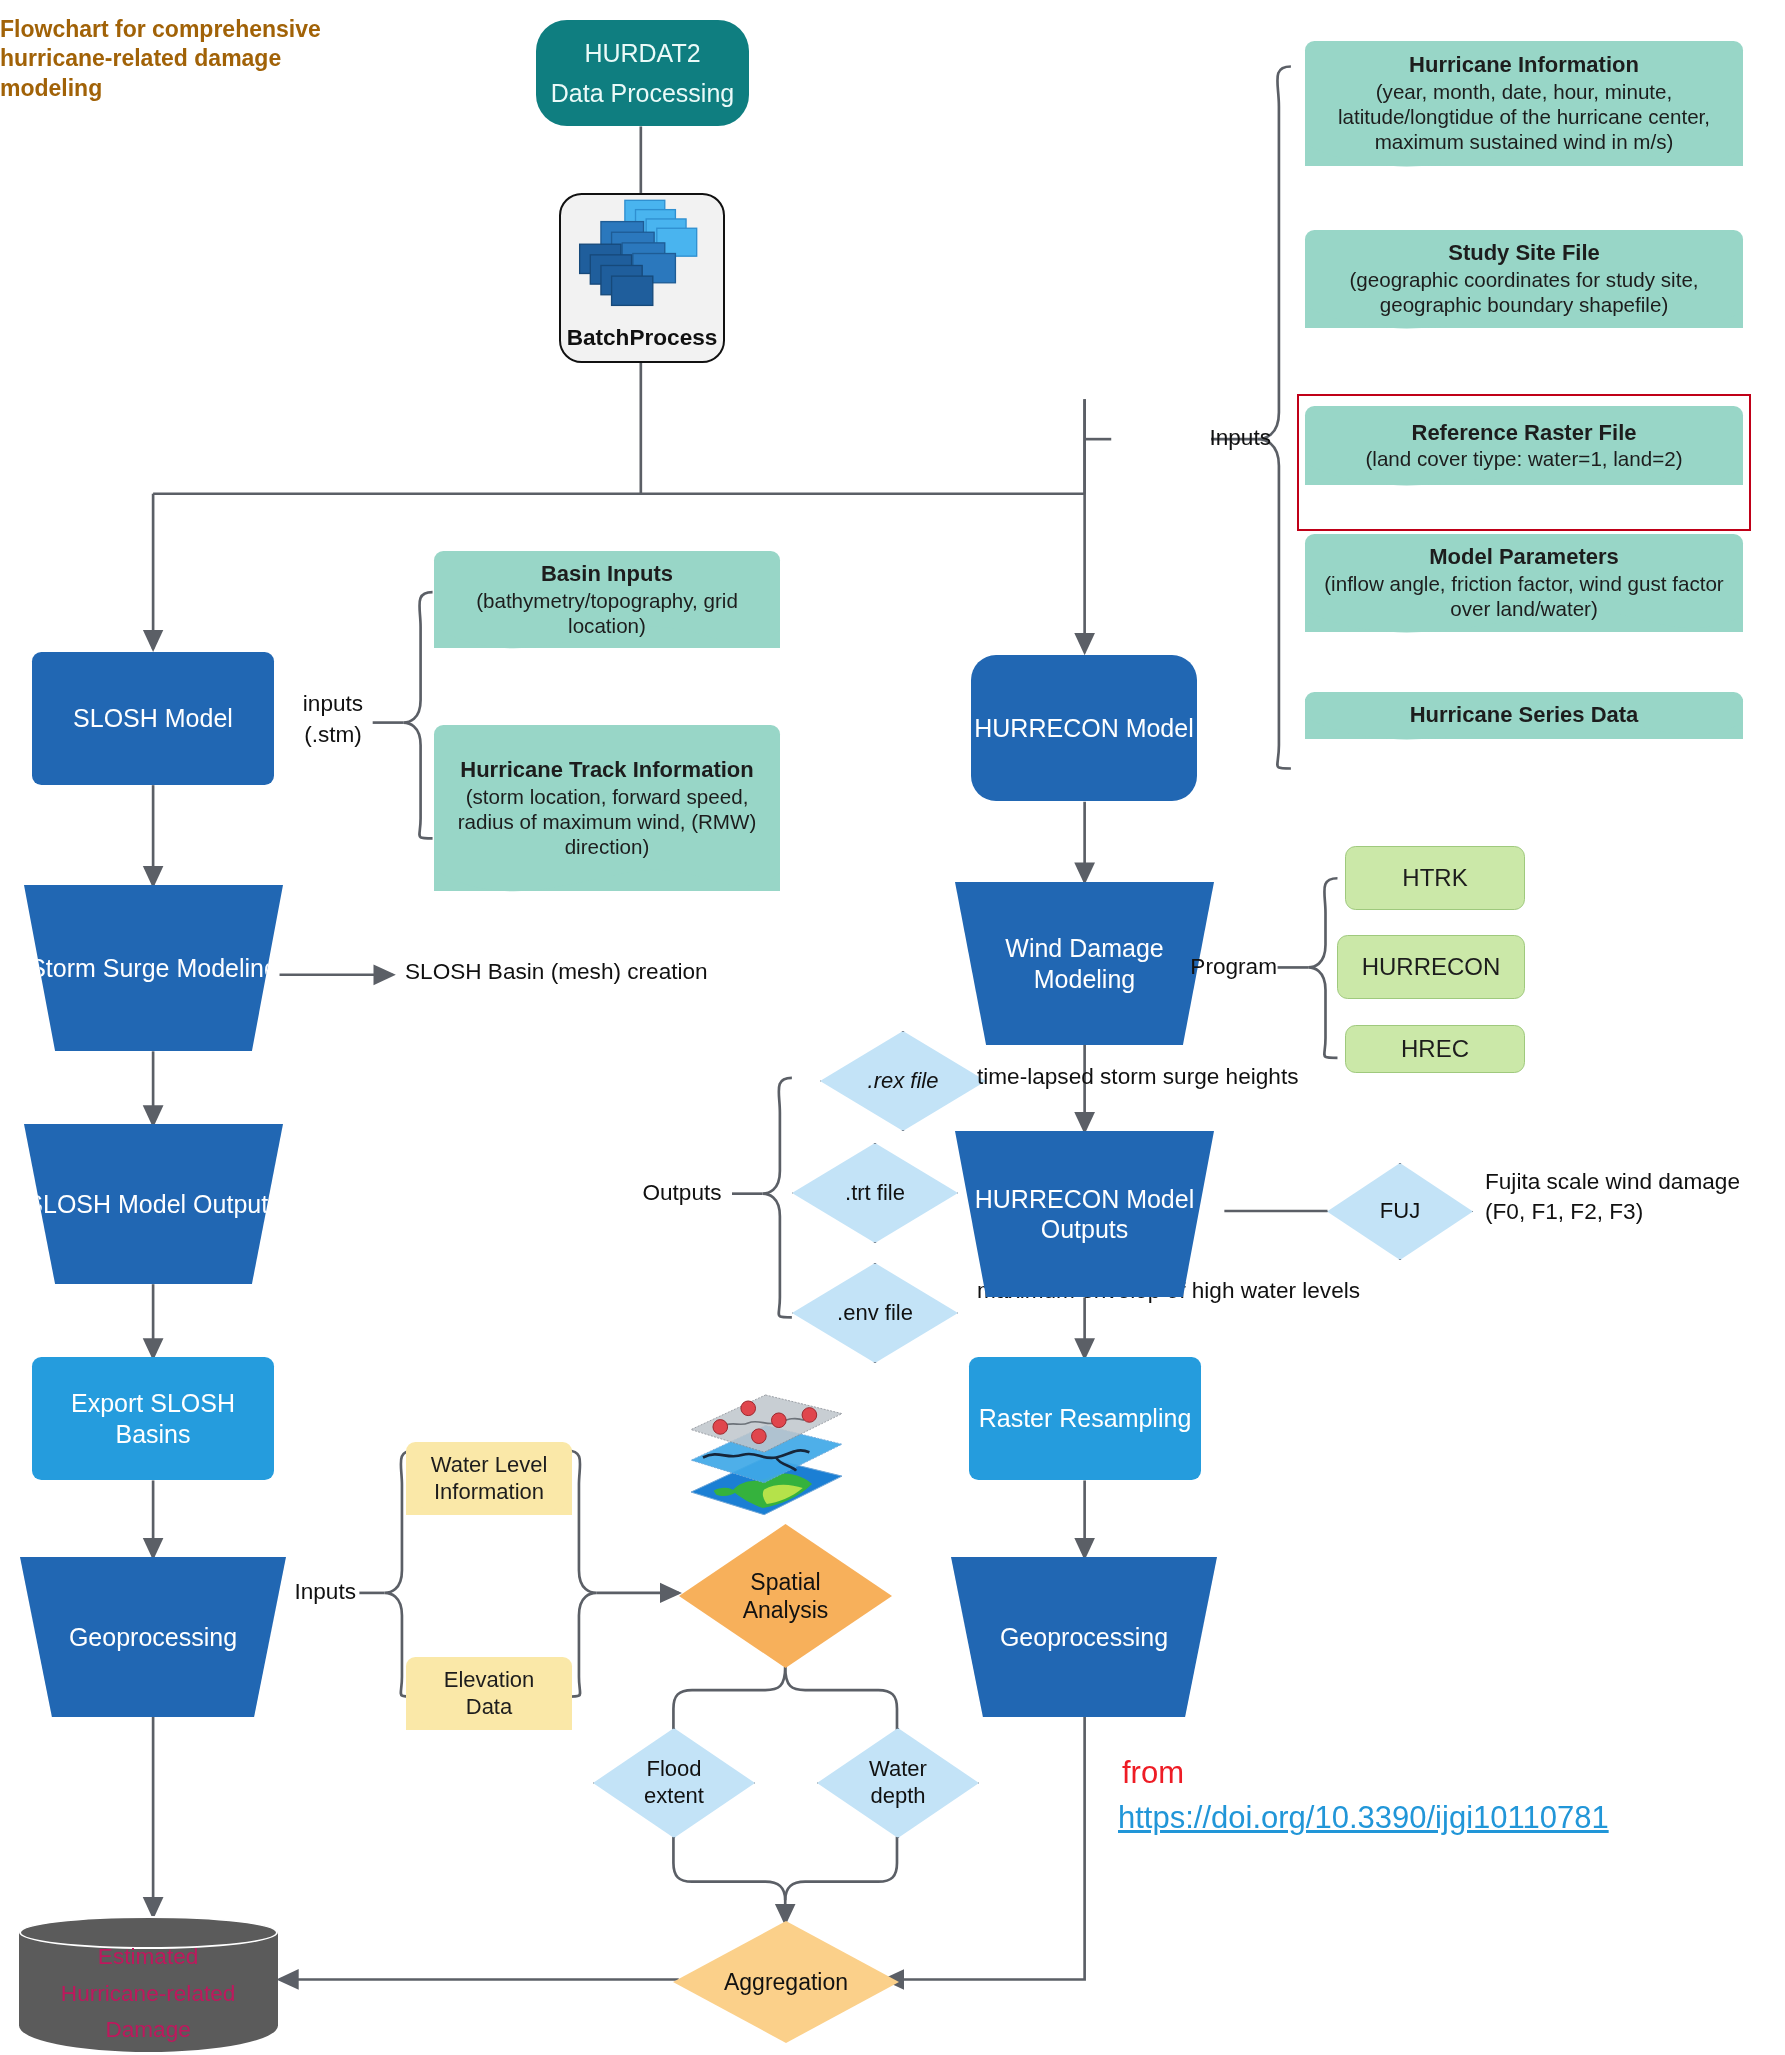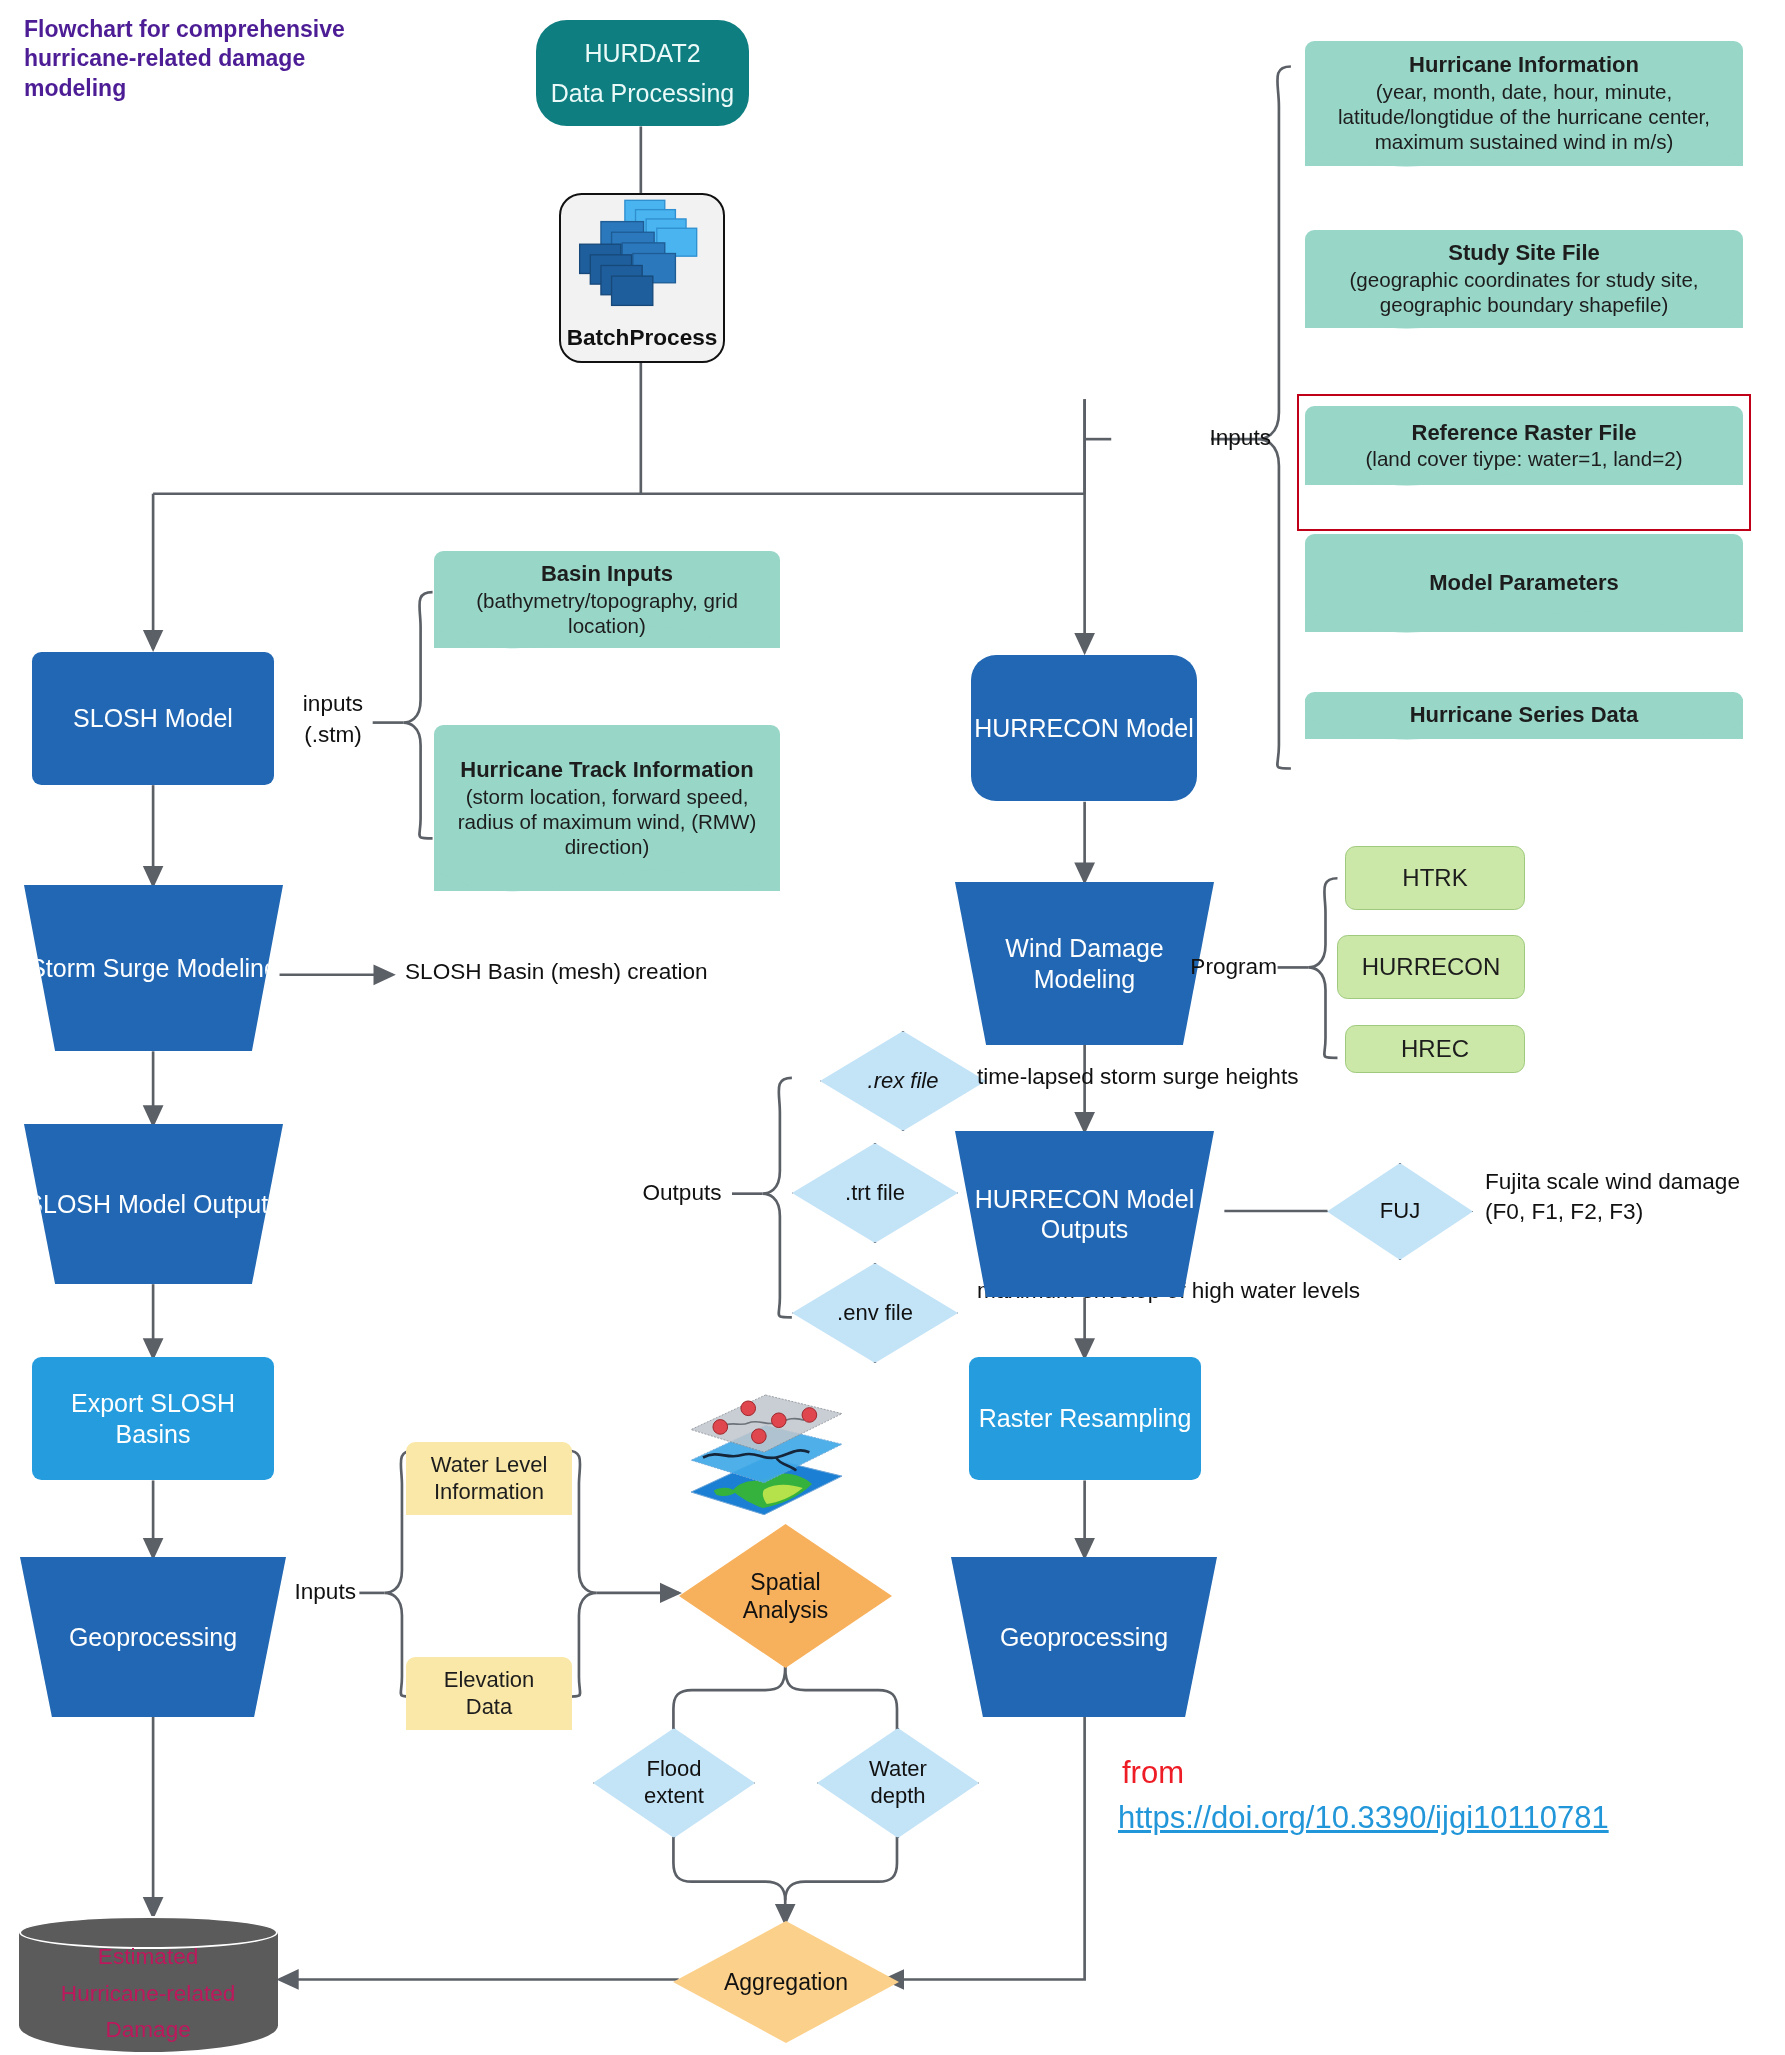--- a/index.html
+++ b/index.html
@@ -3,22 +3,22 @@
 <meta charset="utf-8">
 <style>
   html,body{margin:0;padding:0;background:#ffffff;}
   body{font-family:"Liberation Sans",sans-serif;}
   #canvas{position:relative;width:1786px;height:2056px;background:#fff;overflow:hidden;}
 
   .abs{position:absolute;box-sizing:border-box;}
 
   
   .title{
-    left:24px;top:14.6px;width:373px;
-    font-size:23px;font-weight:bold;color:#4c1d95;line-height:1.30;
+    left:0;top:14.6px;width:373px;
+    font-size:23px;font-weight:bold;color:#a16207;line-height:1.30;
   }
 
   
   .node{
     display:flex;align-items:center;justify-content:center;text-align:center;
     line-height:1.22;
     gap:9px;
   }
 
   
@@ -261,20 +261,21 @@
   </div>
 
   <div class="abs doc node" style="left:1305px;top:534px;width:438px;height:98px;flex-direction:column;">
     <div class="doc-wave">
       <svg width="438" height="41" viewBox="0 0 658 62" preserveAspectRatio="none">
         <path d="M0,0 L658,0 L658,36 C560,86 500,18 400,30 C290,44 200,70 100,58 C60,53 24,40 0,28 Z" fill="#98d6c7"></path>
       </svg>
     </div>
     <div class="inner">
       <b>Model Parameters</b>
+      <div>(inflow angle, friction factor, wind gust factor over land/water)</div>
     </div>
   </div>
 
   <div class="abs doc node" style="left:1305px;top:692px;width:438px;height:47px;flex-direction:column;">
     <div class="doc-wave">
       <svg width="438" height="41" viewBox="0 0 658 62" preserveAspectRatio="none">
         <path d="M0,0 L658,0 L658,36 C560,86 500,18 400,30 C290,44 200,70 100,58 C60,53 24,40 0,28 Z" fill="#98d6c7"></path>
       </svg>
     </div>
     <div class="inner">

